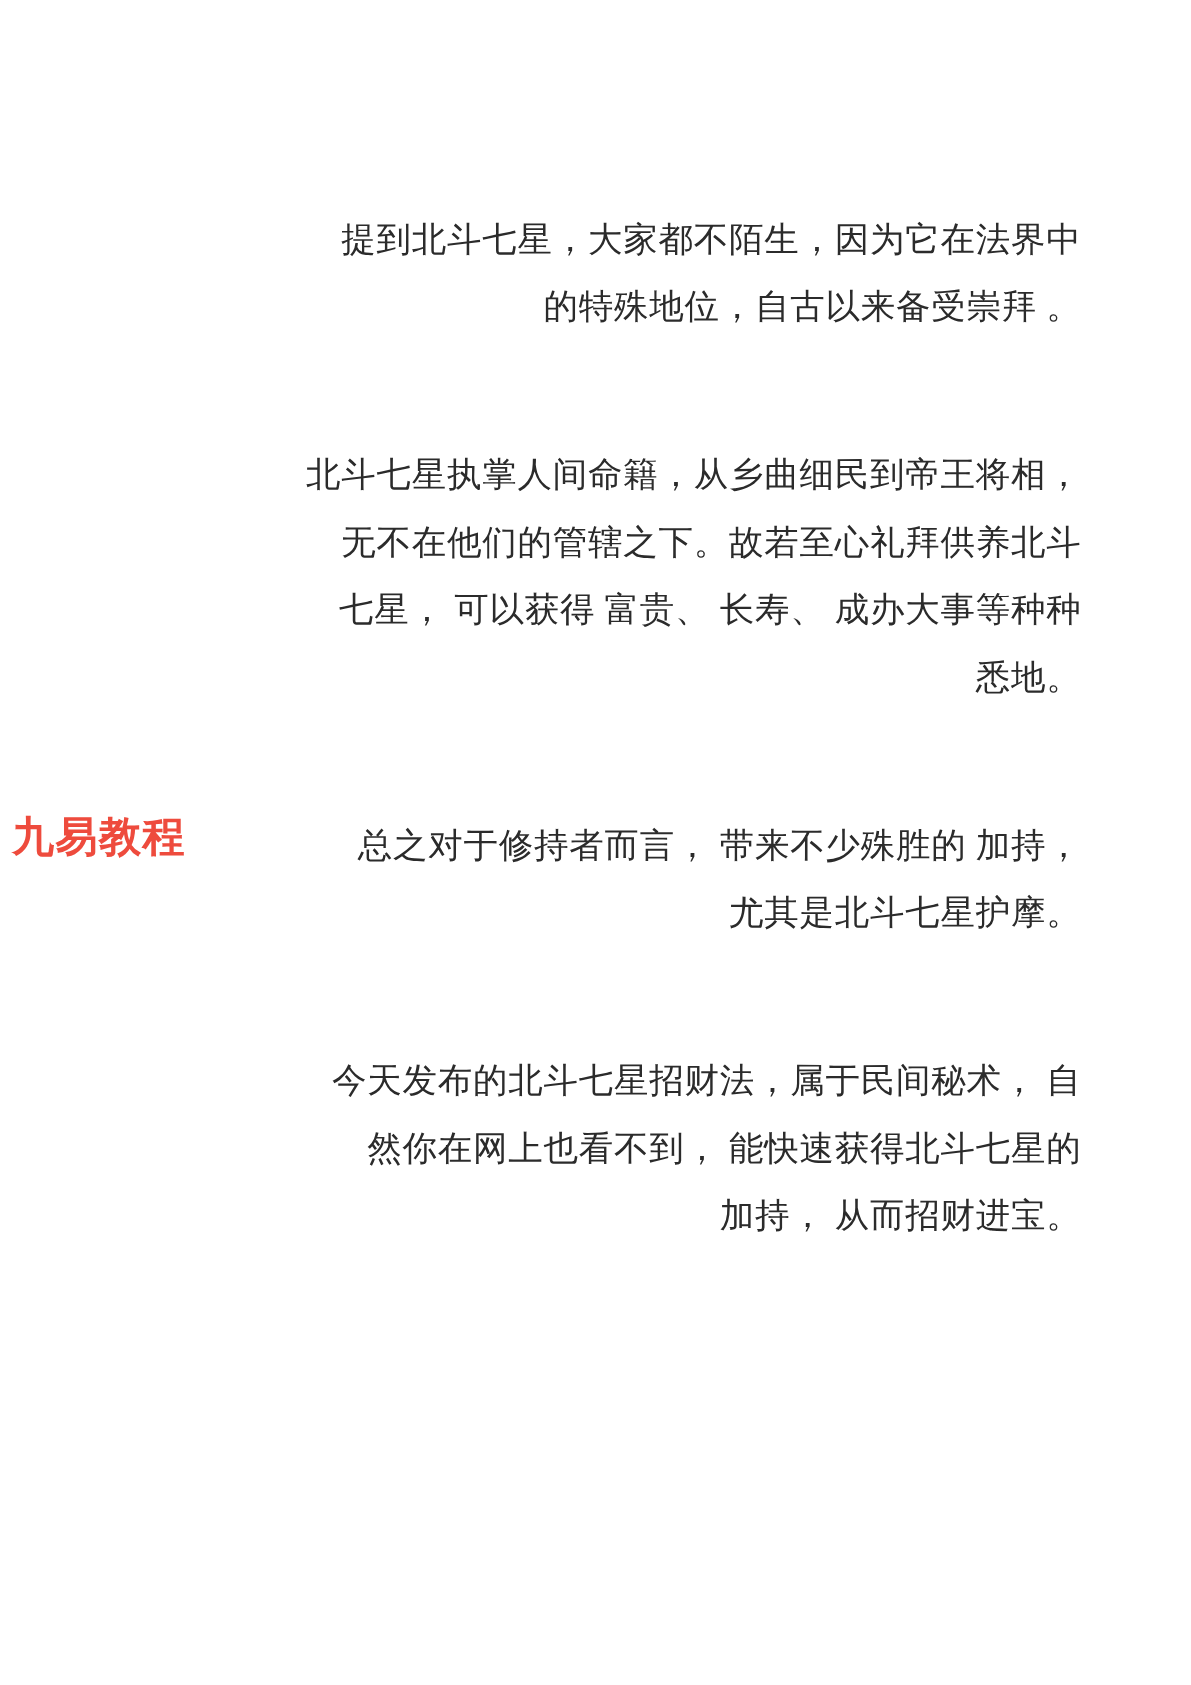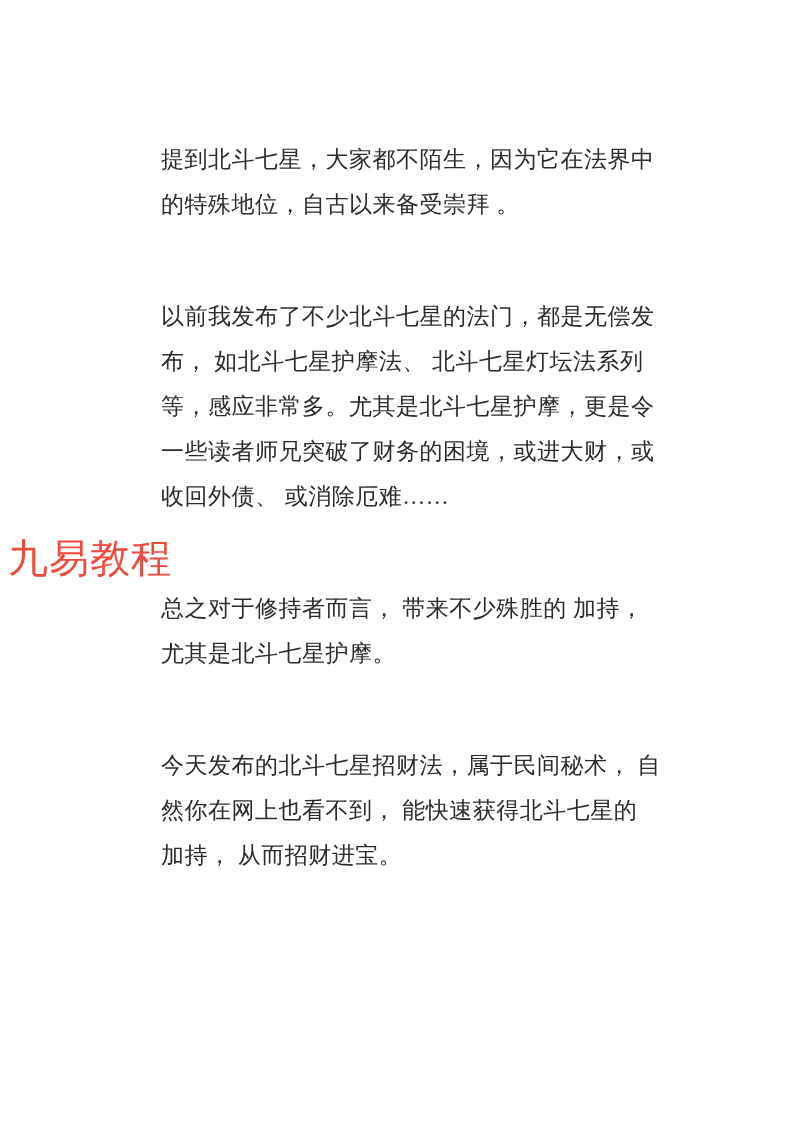--- a/index.html
+++ b/index.html
@@ -27,49 +27,49 @@
     font-size: 23px;
     line-height: 45px;
     letter-spacing: 0.5px;
     color: #2b2b2b;
     white-space: pre-line;
     text-align: left;
   }
   .content p {
     margin: 0 0 22px 0;
     padding: 0;
+    text-align: right;
   }
   .watermark {
     position: absolute;
     left: 8px;
     top: 540px;
     font-family: "Liberation Sans", "DejaVu Sans", sans-serif;
-    font-weight: normal;
-    font-size: 40px;
+    font-weight: bold;
+    font-size: 28px;
     line-height: 36px;
     color: #ee4b3d;
     letter-spacing: 1px;
     white-space: nowrap;
   }
 </style>
 </head>
 <body>
 
 <div class="page">
 
   <div class="watermark">九易教程</div>
 
   <div class="content">
     <p>提到北斗七星，大家都不陌生，因为它在法界中
 的特殊地位，自古以来备受崇拜 。</p>
-    <p>以前我发布了不少北斗七星的法门，都是无偿发
-布， 如北斗七星护摩法、 北斗七星灯坛法系列
-等，感应非常多。尤其是北斗七星护摩，更是令
-一些读者师兄突破了财务的困境，或进大财，或
-收回外债、 或消除厄难……</p>
+    <p>北斗七星执掌人间命籍，从乡曲细民到帝王将相，
+无不在他们的管辖之下。故若至心礼拜供养北斗
+七星， 可以获得 富贵、 长寿、 成办大事等种种
+悉地。</p>
     <p>总之对于修持者而言， 带来不少殊胜的 加持，
 尤其是北斗七星护摩。</p>
     <p>今天发布的北斗七星招财法，属于民间秘术， 自
 然你在网上也看不到， 能快速获得北斗七星的
 加持， 从而招财进宝。</p>
     
   </div>
 
 </div>
 

